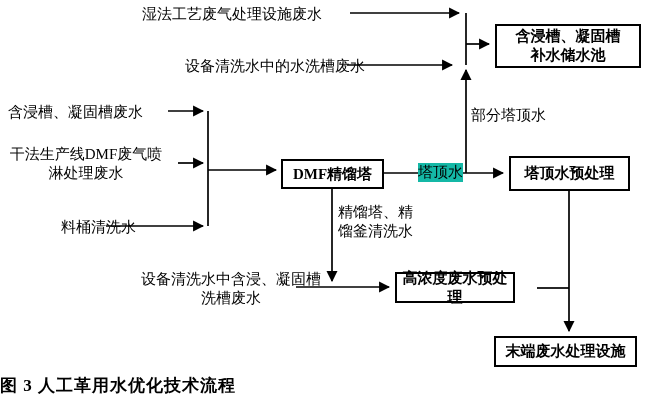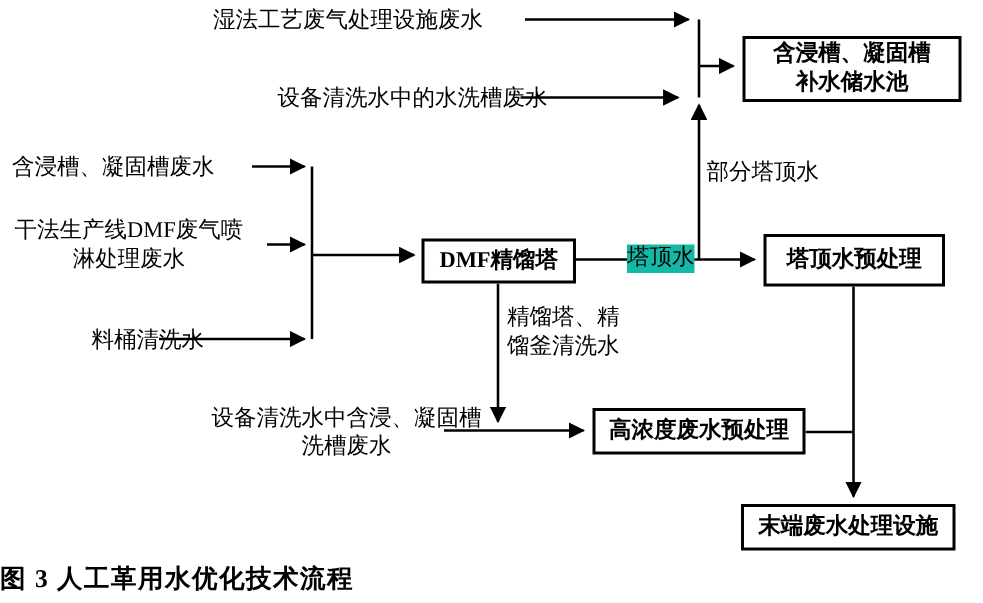--- a/index.html
+++ b/index.html
@@ -78,21 +78,21 @@
   </div>
 
   <div class="box" style="left:281px;top:159px;width:103px;height:30px;">
     <span>DMF精馏塔</span>
   </div>
 
   <div class="box" style="left:509px;top:156px;width:121px;height:35px;">
     <span>塔顶水预处理</span>
   </div>
 
-  <div class="box" style="left:395px;top:272px;width:142px;height:31px;">
+  <div class="box" style="left:395px;top:272px;width:120px;height:31px;">
     <span>高浓度废水预处理</span>
   </div>
 
   <div class="box" style="left:494px;top:336px;width:143px;height:31px;">
     <span>末端废水处理设施</span>
   </div>
 
   <div class="caption">图 3  人工革用水优化技术流程</div>
 
 </div>

